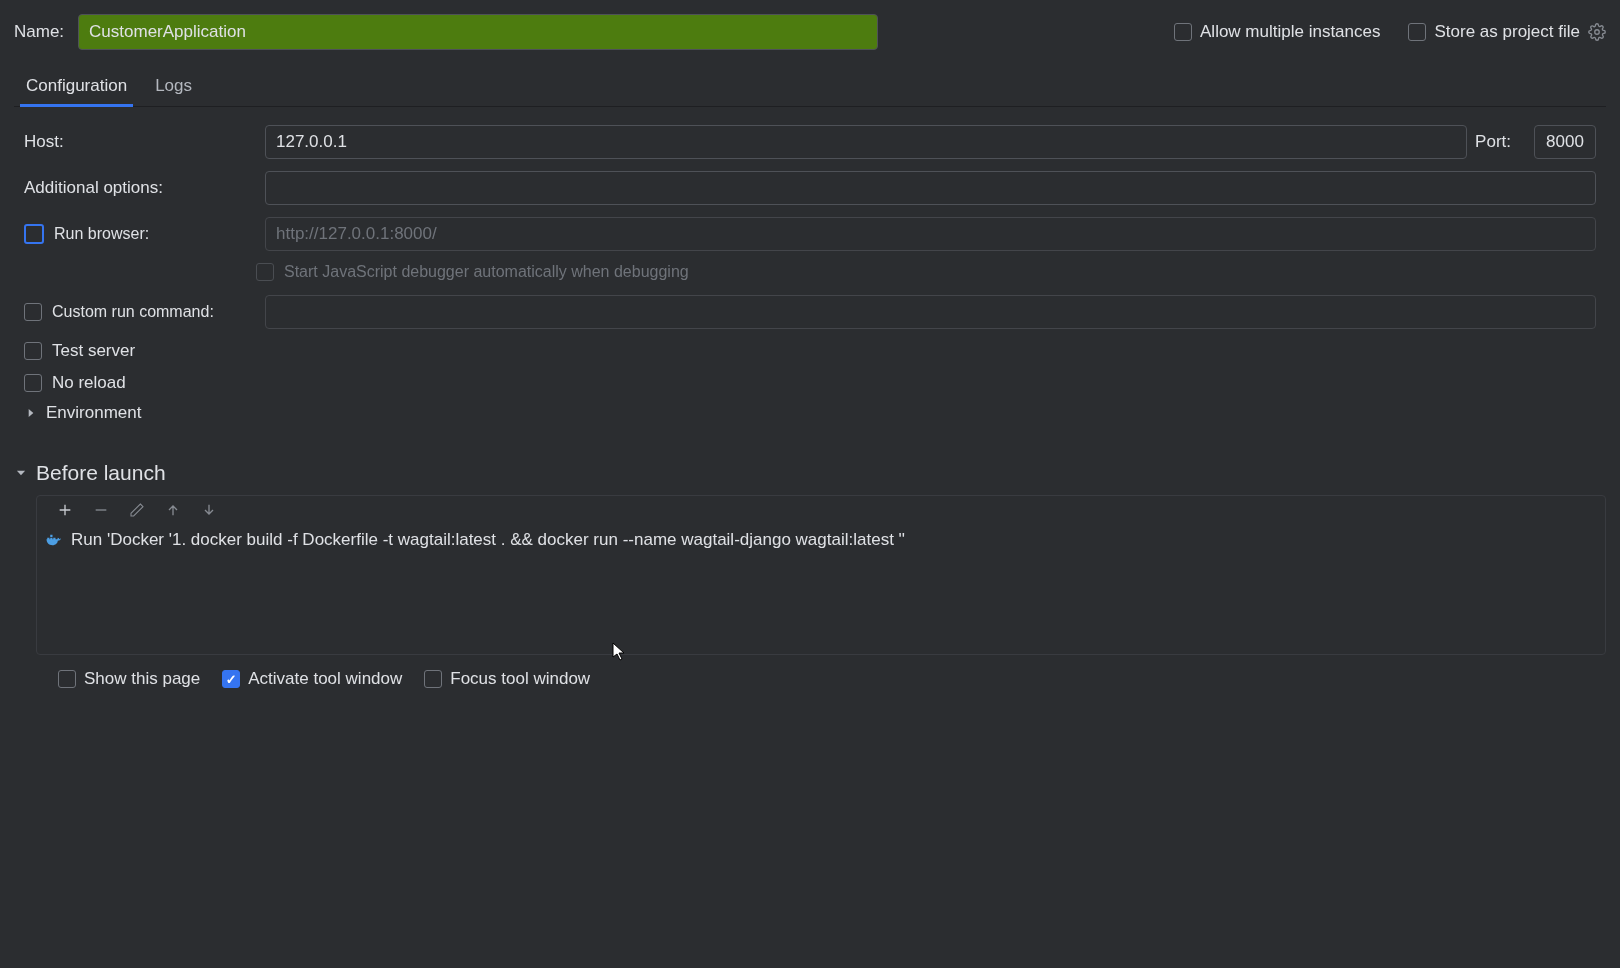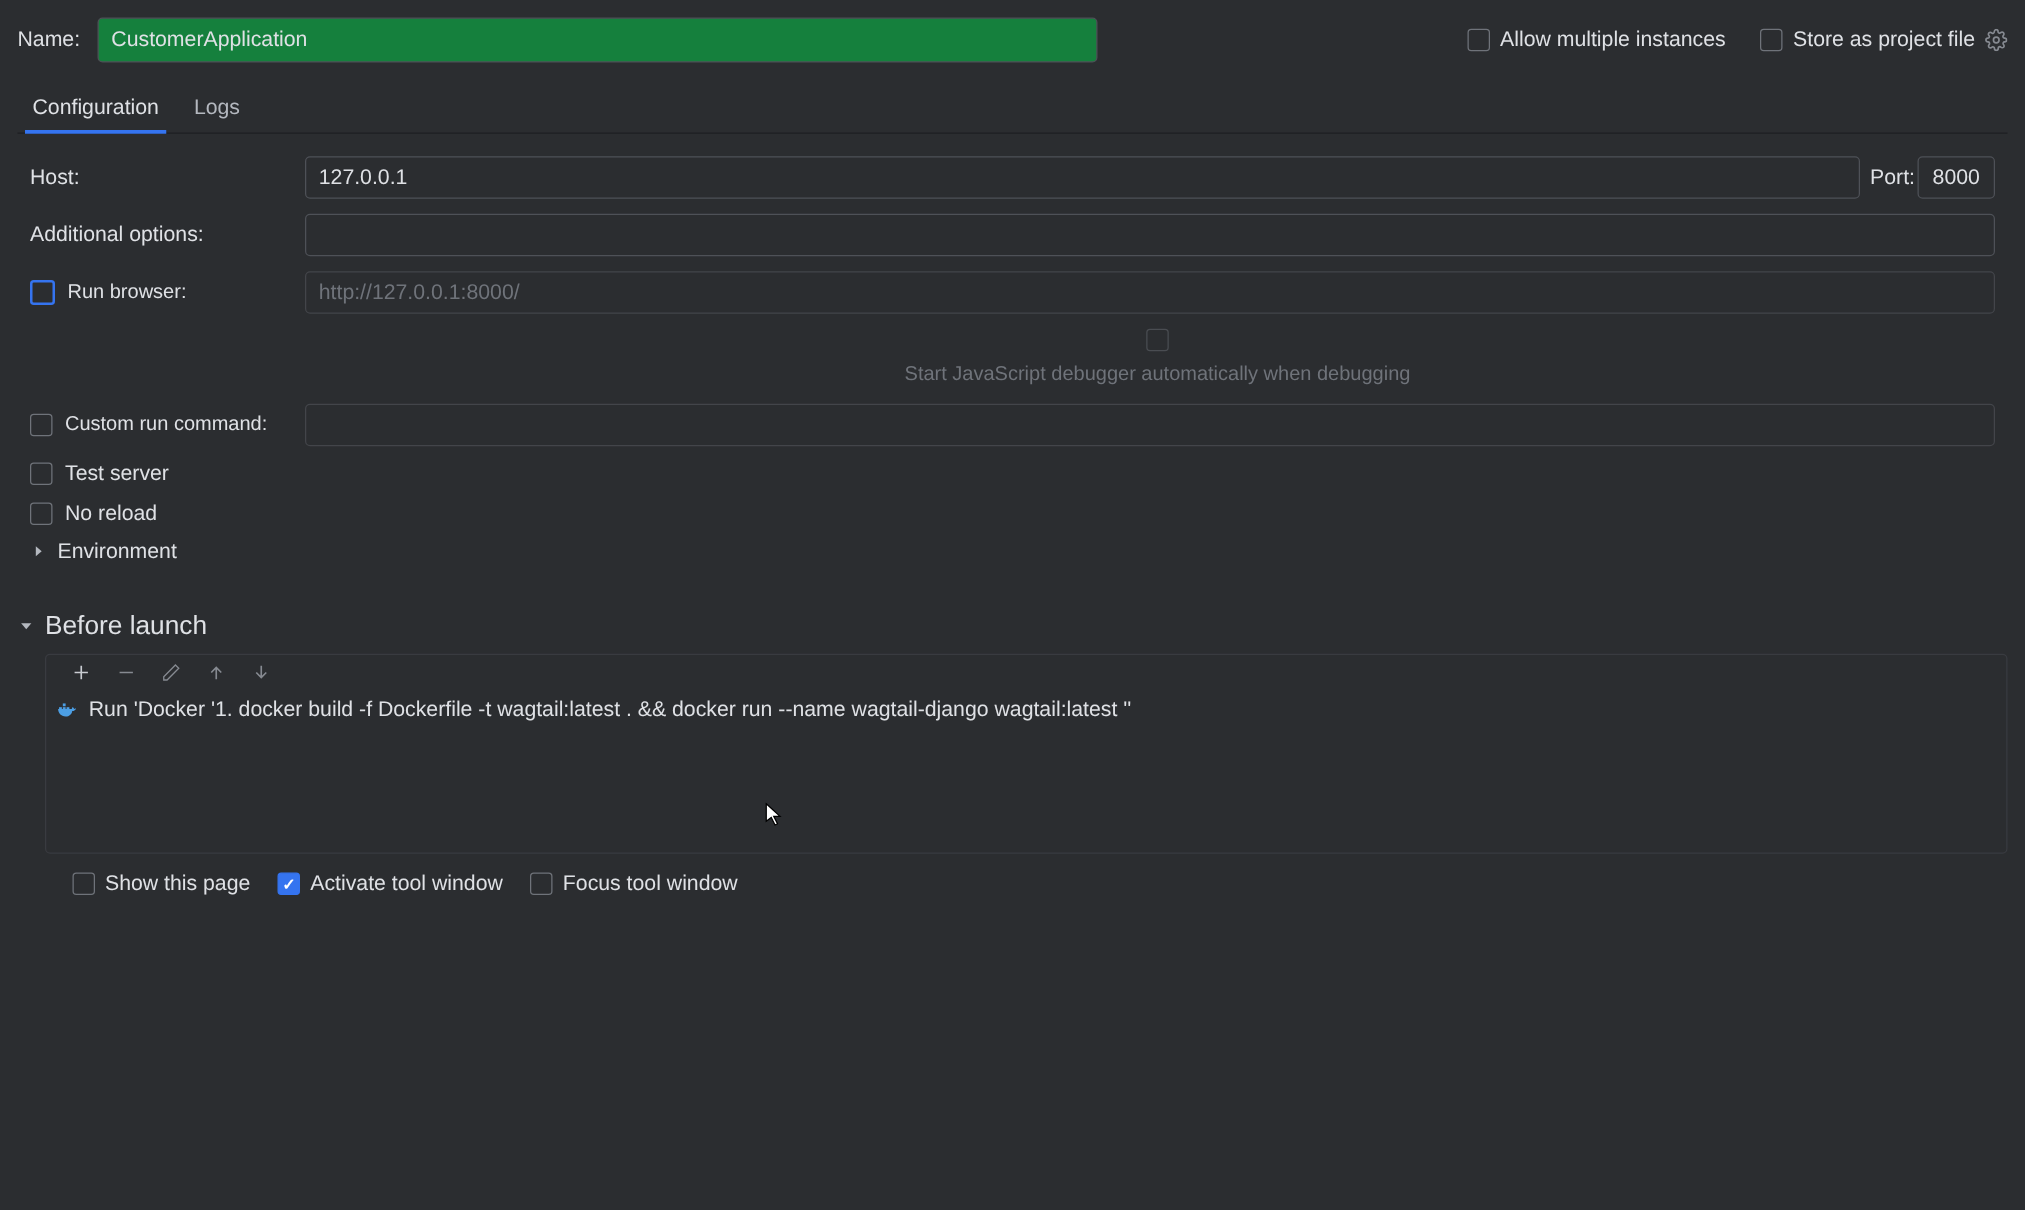--- a/index.html
+++ b/index.html
@@ -16,21 +16,21 @@
     .top-row {
       display: flex;
       align-items: center;
       gap: 14px;
       margin-bottom: 18px;
     }
     .name-label { font-size: 17px; }
     .name-input {
       flex: 0 0 800px;
       height: 36px;
-      background: #15803d;
+      background: #4d7c0f;
       border: 1px solid #4e5157;
       border-radius: 4px;
       color: #dfe1e5;
       padding: 0 10px;
       font-size: 17px;
     }
     .top-right {
       margin-left: auto;
       display: flex;
       align-items: center;
@@ -117,20 +117,21 @@
       flex-shrink: 0;
     }
     .text-input {
       height: 34px;
       background: #2b2d30;
       border: 1px solid #4e5157;
       border-radius: 4px;
       color: #dfe1e5;
       padding: 0 10px;
       font-size: 17px;
+      margin-left: 21px;
     }
     .text-input::placeholder { color: #6f737a; }
     .text-input:disabled {
       color: #bef264;
       border-color: #43454a;
     }
     .host-input { flex: 1; }
     .port-label { font-size: 17px; margin-left: 6px; }
     .port-input { width: 62px; text-align: center; }
     .full-input { flex: 1; }
@@ -141,21 +142,20 @@
       width: 218px;
       flex-shrink: 0;
     }
     .sub-row {
       display: flex;
       align-items: center;
       gap: 10px;
       margin-left: 232px;
       margin-bottom: 14px;
       color: #6f737a;
-      flex-direction: column;
     }
     .simple-chk-row {
       display: flex;
       align-items: center;
       gap: 10px;
       margin-bottom: 10px;
       font-size: 17px;
       margin-top: 12px;
     }
     .expand-row {

